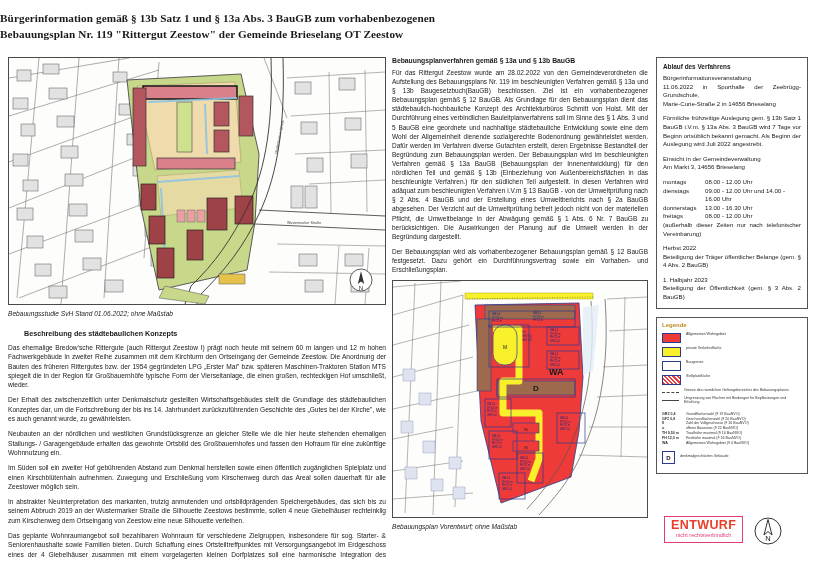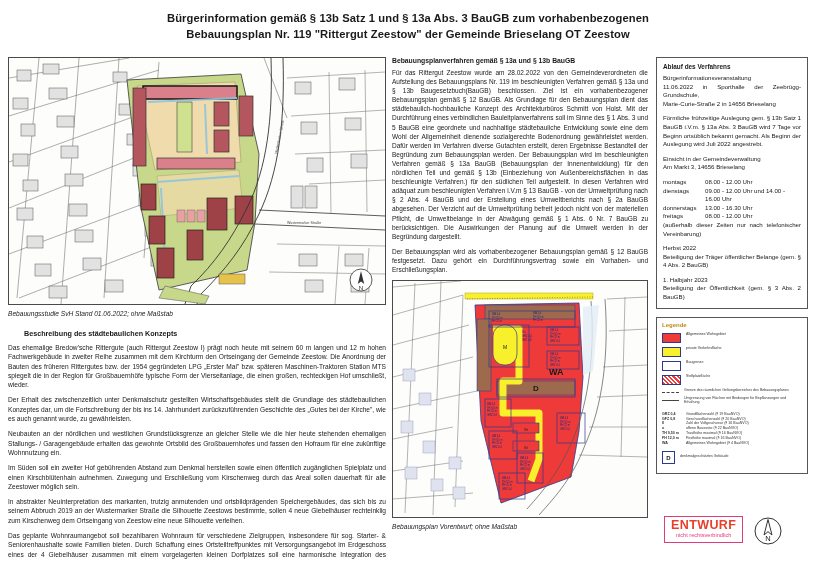--- a/index.html
+++ b/index.html
@@ -10,21 +10,22 @@
     font-family:"Liberation Sans", sans-serif;
     color:#1a1a1a;
     overflow:hidden;
     position:relative;
   }
   .page{position:relative;width:816px;height:561px;}
 
   
   .title-block{
     position:absolute;left:0;top:10px;width:816px;
-    text-align:center;
+    text-align:left;
+    font-family:Liberation Serif, serif;
   }
   .title-line{
     font-size:11.2px;font-weight:bold;line-height:16px;letter-spacing:.1px;
   }
 
   
   .left-col{position:absolute;left:8px;top:57px;width:378px;}
 
   .map-frame{
     border:1px solid #4a4a4a;

